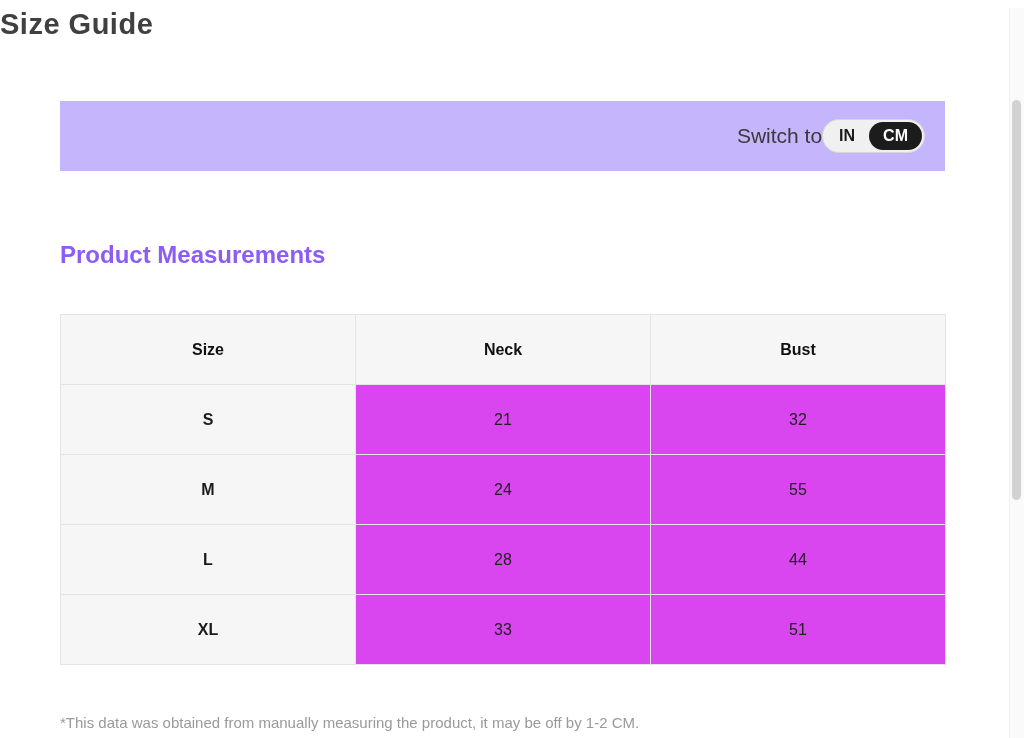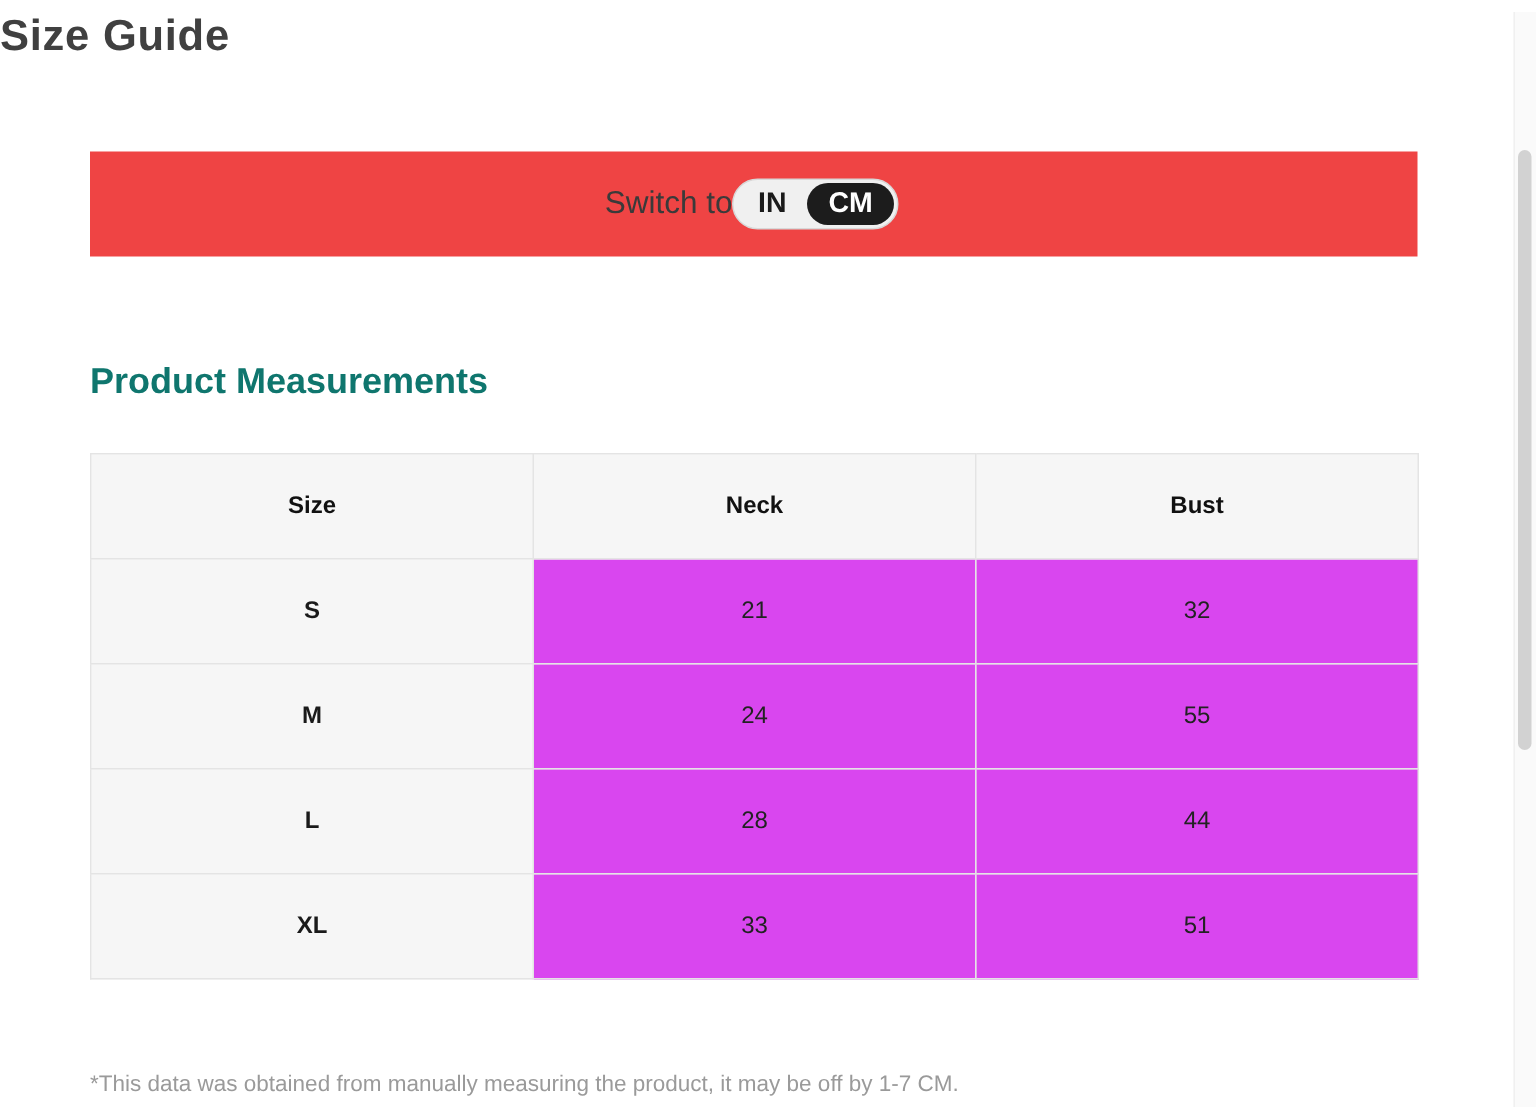--- a/index.html
+++ b/index.html
@@ -29,70 +29,70 @@
     margin: 8px 0 0 0;
     padding: 0;
     color: #404040;
   }
   .unit-bar {
     position: absolute;
     left: 60px;
     top: 93px;
     width: 885px;
     height: 70px;
-    background: #ef4444;
+    background: #c4b5fd;
     display: flex;
     align-items: center;
-    justify-content: center;
+    justify-content: flex-end;
     box-sizing: border-box;
     padding: 0 20px 0 17px;
   }
   .unit-label {
     font-size: 21px;
     color: #3a3a3a;
     font-weight: normal;
   }
   .toggle {
     display: flex;
     align-items: center;
     background: #f0f0f0;
     border: 1px solid #d8d8d8;
     border-radius: 18px;
     height: 34px;
     padding: 2px;
     box-sizing: border-box;
   }
   .toggle-opt {
-    font-size: 19px;
+    font-size: 16px;
     font-weight: bold;
     color: #1a1a1a;
     border-radius: 15px;
     padding: 0 14px;
     height: 28px;
     line-height: 28px;
     display: inline-block;
     cursor: pointer;
   }
   .toggle-opt.active {
     background: #1c1c1c;
     color: #ffffff;
   }
   .section-heading {
     position: absolute;
     left: 60px;
     top: 233px;
     font-size: 24px;
     font-weight: bold;
-    color: #0f766e;
+    color: #8b5cf6;
     margin: 0;
   }
   table.measure {
     position: absolute;
     left: 60px;
-    top: 294px;
+    top: 306px;
     width: 885px;
     border-collapse: collapse;
     table-layout: fixed;
   }
   table.measure th,
   table.measure td {
     border: 1px solid #e4e4e4;
     height: 67px;
     text-align: center;
     vertical-align: middle;
@@ -189,19 +189,19 @@
         <td class="val-cell">44</td>
       </tr>
       <tr>
         <td class="size-cell">XL</td>
         <td class="val-cell">33</td>
         <td class="val-cell">51</td>
       </tr>
     </tbody>
   </table>
 
-  <div class="note">*This data was obtained from manually measuring the product, it may be off by 1-7 CM.</div>
+  <div class="note">*This data was obtained from manually measuring the product, it may be off by 1-2 CM.</div>
 
   <div class="scrollbar-track">
     <div class="scrollbar-thumb"></div>
   </div>
 
 </div>
 
 </body></html>

